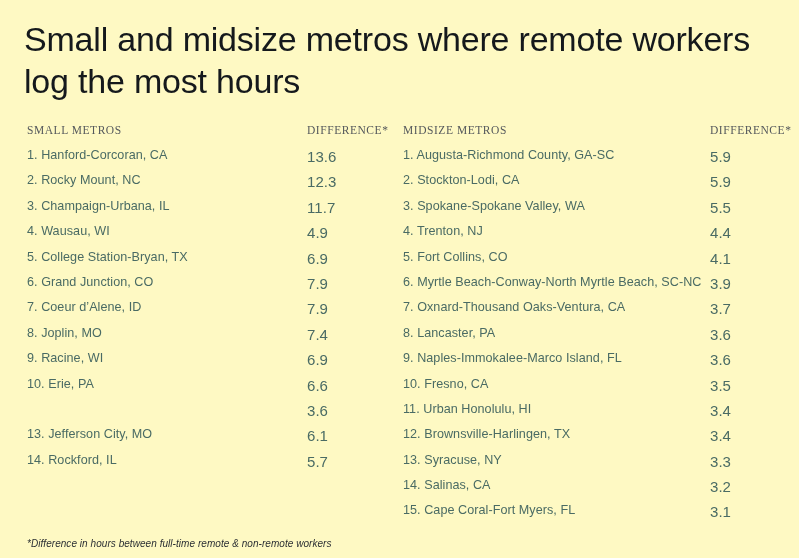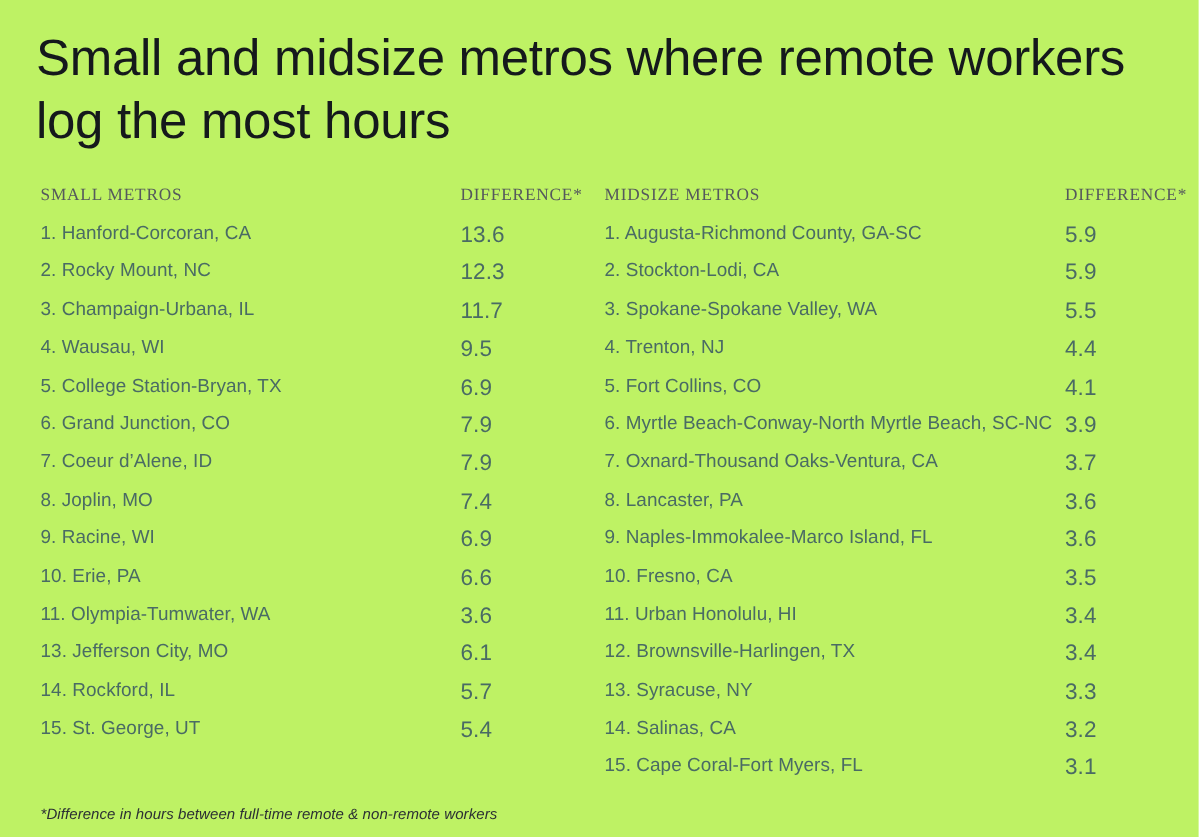--- a/index.html
+++ b/index.html
@@ -12,21 +12,21 @@
     width: 799px;
     height: 558px;
     overflow: hidden;
     font-family: "Liberation Sans", sans-serif;
     -webkit-font-smoothing: antialiased;
   }
   .page {
     position: relative;
     width: 799px;
     height: 558px;
-    background: #bef264;
+    background: #fef9c3;
     box-sizing: border-box;
   }
 
   
   .title {
     position: absolute;
     left: 24px;
     top: 18px;
     width: 740px;
     font-size: 34px;
@@ -127,21 +127,21 @@
           <div class="row">
             <div class="label">2. Rocky Mount, NC</div>
             <div class="value">12.3</div>
           </div>
           <div class="row">
             <div class="label">3. Champaign-Urbana, IL</div>
             <div class="value">11.7</div>
           </div>
           <div class="row">
             <div class="label">4. Wausau, WI</div>
-            <div class="value">9.5</div>
+            <div class="value">4.9</div>
           </div>
           <div class="row">
             <div class="label">5. College Station-Bryan, TX</div>
             <div class="value">6.9</div>
           </div>
           <div class="row">
             <div class="label">6. Grand Junction, CO</div>
             <div class="value">7.9</div>
           </div>
           <div class="row">
@@ -154,34 +154,29 @@
           </div>
           <div class="row">
             <div class="label">9. Racine, WI</div>
             <div class="value">6.9</div>
           </div>
           <div class="row">
             <div class="label">10. Erie, PA</div>
             <div class="value">6.6</div>
           </div>
           <div class="row">
-            <div class="label">11. Olympia-Tumwater, WA</div>
             <div class="value">3.6</div>
           </div>
           <div class="row">
             <div class="label">13. Jefferson City, MO</div>
             <div class="value">6.1</div>
           </div>
           <div class="row">
             <div class="label">14. Rockford, IL</div>
             <div class="value">5.7</div>
-          </div>
-          <div class="row">
-            <div class="label">15. St. George, UT</div>
-            <div class="value">5.4</div>
           </div>
         </div>
     </div>
 
     <div class="table-col right">
       <div class="hdr-row">
         <div class="col-head name">MIDSIZE METROS</div>
         <div class="col-head diff-right">DIFFERENCE*</div>
       </div>
       <div class="rows" id="midsize-rows">

